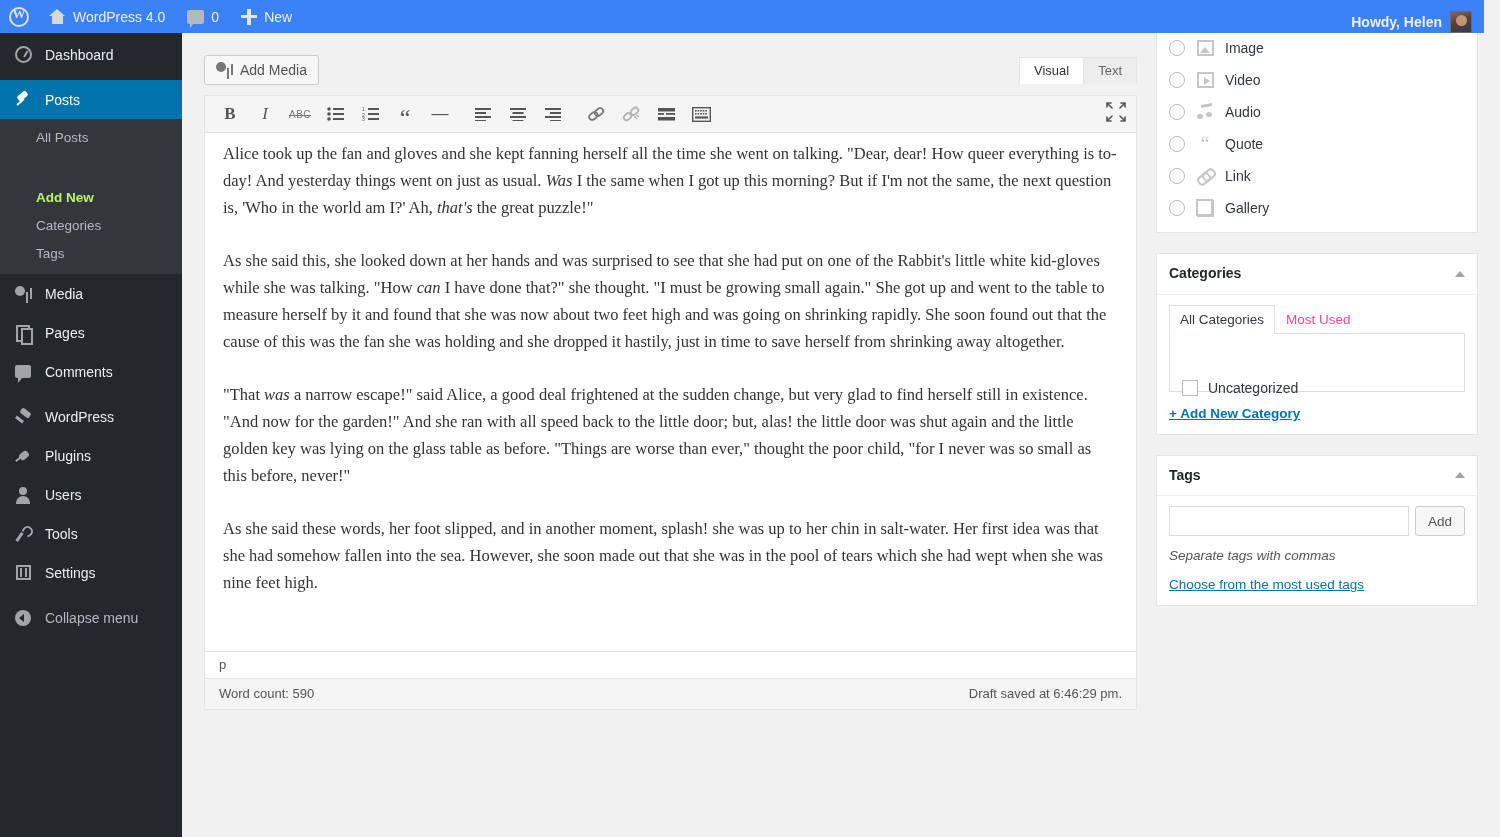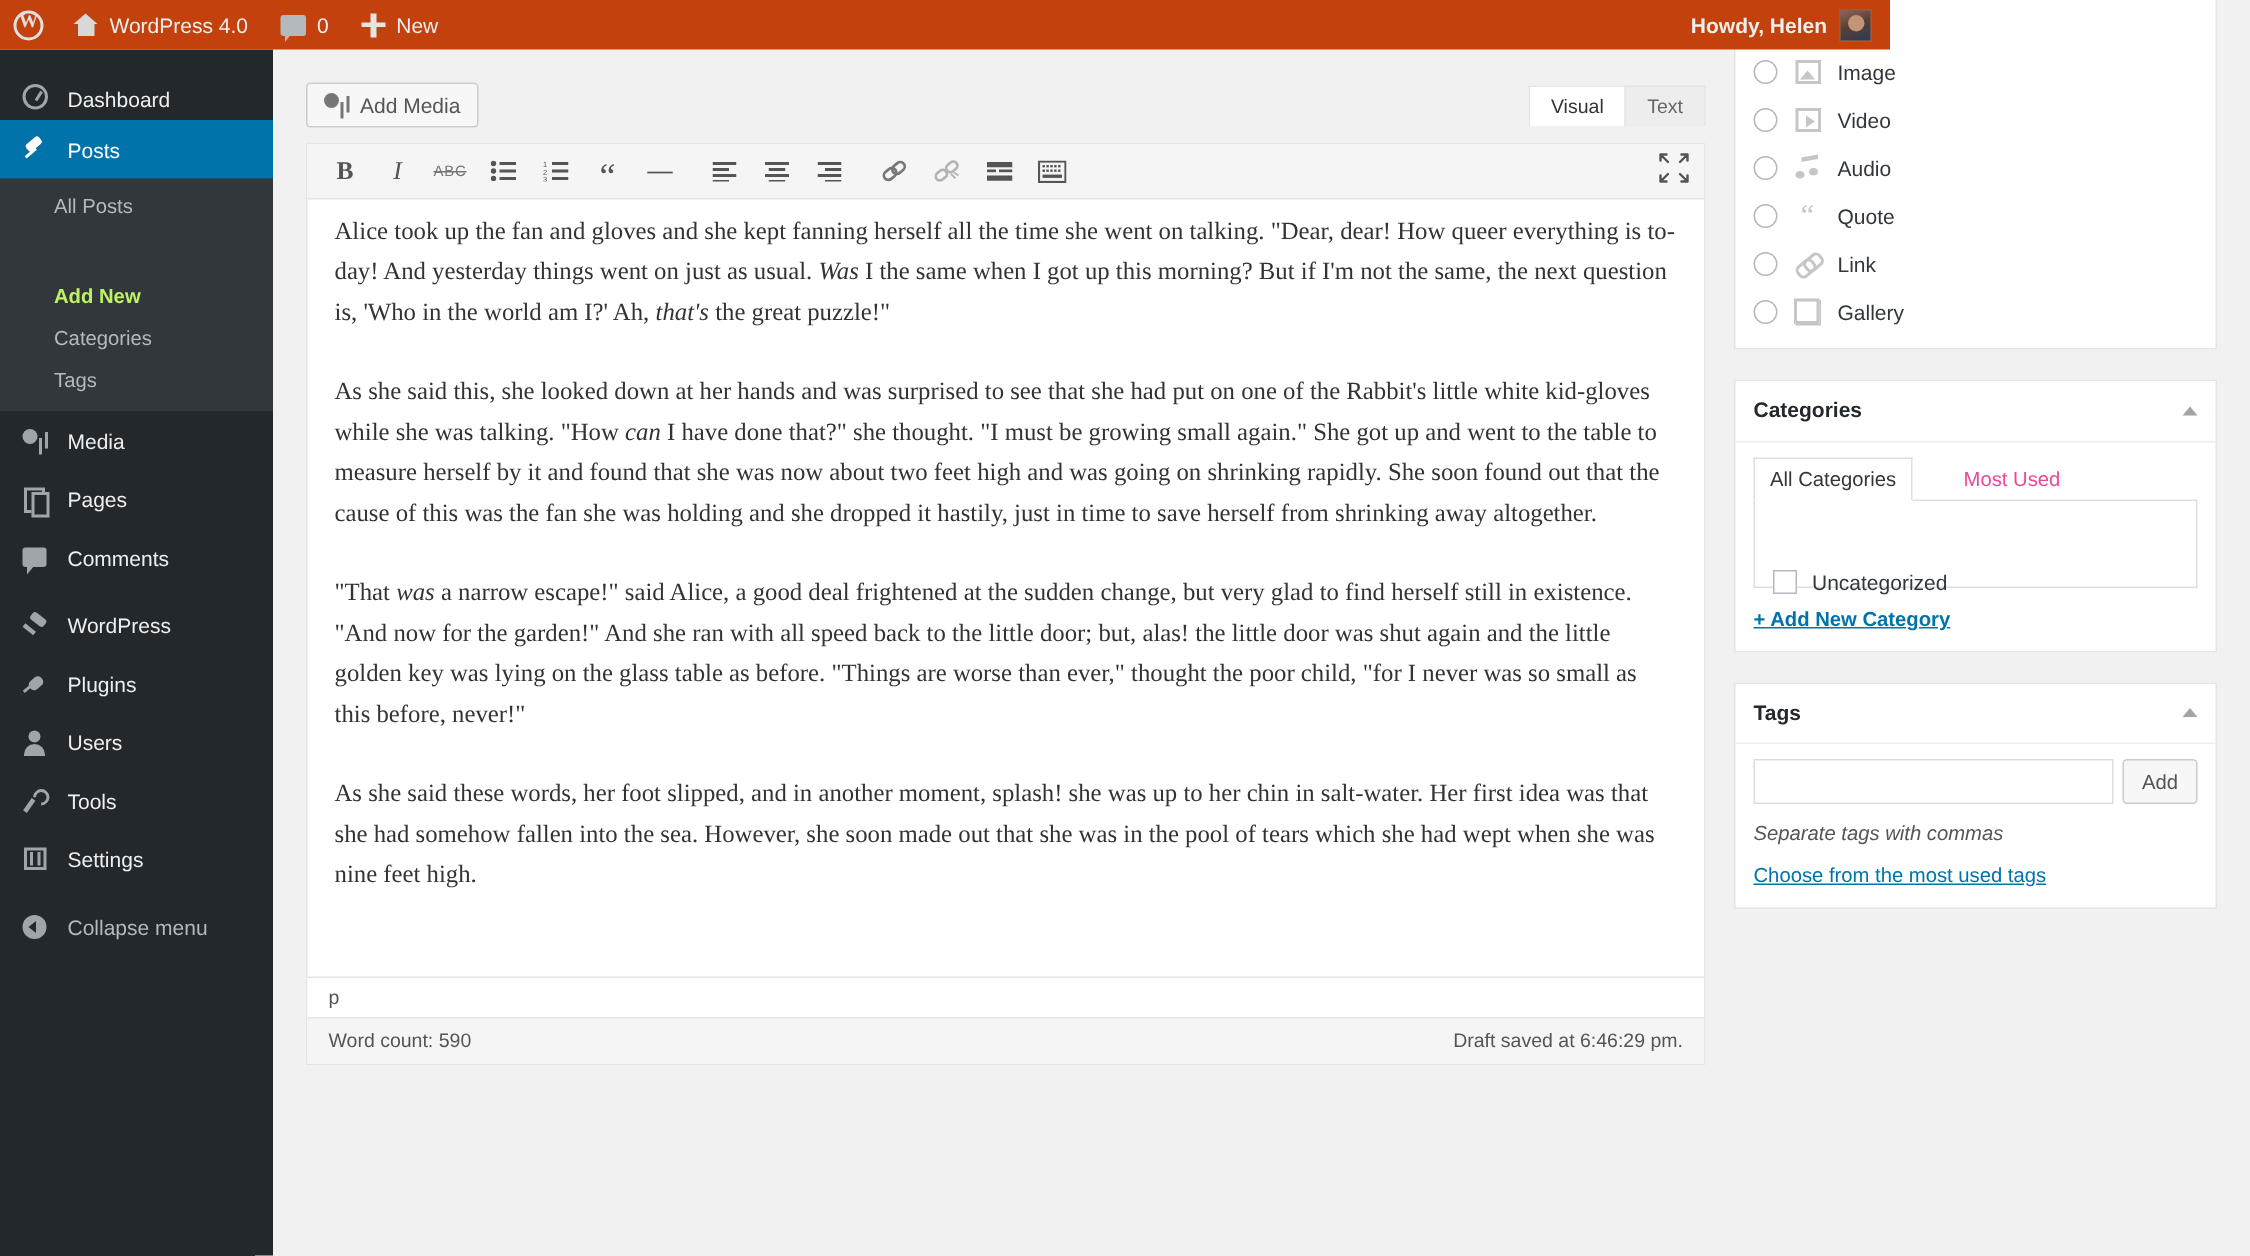--- a/index.html
+++ b/index.html
@@ -6,24 +6,24 @@
   html, body {
     width: 1500px; height: 837px;
     background: #f1f1f1;
     font-family: "Liberation Sans", sans-serif;
     overflow: hidden;
   }
 
   
   #adminbar {
     position: absolute; top: 0; left: 0;
-    width: 1260px; height: 33px;
-    background: #c2410c;
+    width: 1484px; height: 33px;
+    background: #3b82f6;
     color: #eee;
-    display: flex; align-items: center;
+    display: flex; align-items: flex-end;
     font-size: 14px;
     z-index: 50;
   }
   .ab-item {
     display: flex; align-items: center; gap: 7px;
     height: 33px; padding: 0 11px;
     color: #eee; white-space: nowrap;
   }
   .ab-item.first { padding-left: 9px; padding-right: 9px; }
   .ab-spacer { flex: 1 1 auto; }
@@ -282,21 +282,21 @@
   .ico-quote{font-size:20px;color:#c6c6c6;font-family:"Liberation Serif",serif;line-height:12px;}
   .ico-link{position:relative;width:17px;height:16px;}
   .ico-link::before,.ico-link::after{content:'';position:absolute;width:10px;height:6px;border:2px solid #c6c6c6;border-radius:4px;transform:rotate(-40deg);}
   .ico-link::before{left:0;top:6px;}
   .ico-link::after{left:5px;top:2px;}
   .ico-gallery{position:relative;width:18px;height:16px;}
   .ico-gallery::before{content:'';position:absolute;right:0;top:0;width:13px;height:13px;border:2px solid #c6c6c6;}
   .ico-gallery::after{content:'';position:absolute;left:0;bottom:0;width:13px;height:13px;border:2px solid #c6c6c6;background:#fff;}
 
   
-  .cat-tabs { display: flex; border-bottom: 1px solid #dfdfdf; margin-bottom: 0; gap: 23px; }
+  .cat-tabs { display: flex; border-bottom: 1px solid #dfdfdf; margin-bottom: 0; }
   .cat-tab {
     padding: 6px 10px; font-size: 13.5px; color: #ec4899; cursor: pointer;
     border: 1px solid transparent; margin-bottom: -1px;
   }
   .cat-tab.active {
     background: #fff; color: #32373c;
     border: 1px solid #dfdfdf; border-bottom-color: #fff;
   }
   .cat-list {
     border: 1px solid #dfdfdf; border-top: none;
@@ -350,21 +350,21 @@
   </div>
   <div class="ab-spacer"></div>
   <div class="ab-right">
     <span class="howdy">Howdy, Helen</span>
     <span class="avatar"></span>
   </div>
 </div>
 
 <div id="adminmenu">
 
-  <div class="menu-top" style="margin-top:2px;align-items:flex-end;">
+  <div class="menu-top" style="margin-top:2px;">
     <span class="menu-icon">
         <span class="ico-speed"></span>
       </span>
     <span class="mlabel">Dashboard</span>
   </div>
 
   <div class="menu-sep"></div>
 
   <div class="menu-top current">
     <span class="menu-icon">

